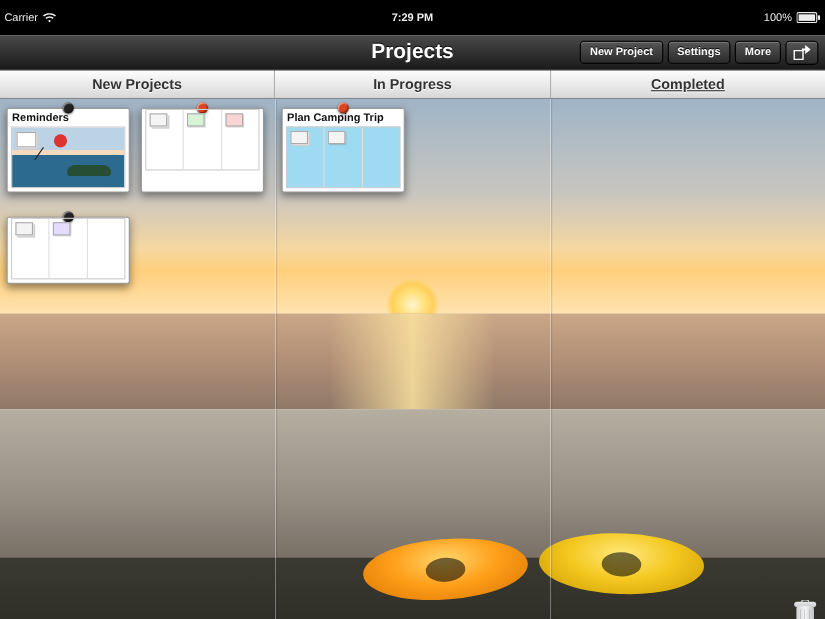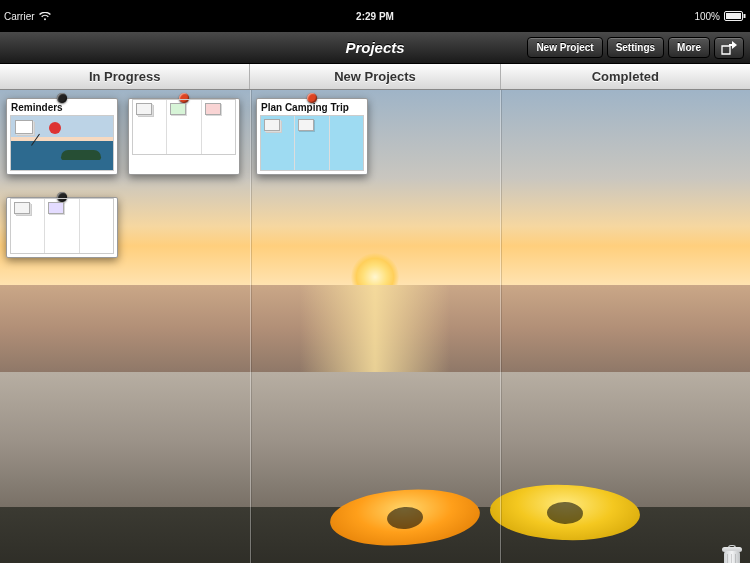--- a/index.html
+++ b/index.html
@@ -38,23 +38,22 @@
     align-items: center;
     padding: 0 6px;
     position: relative;
   }
   .nav-title {
     position: absolute;
     left: 50%;
     transform: translateX(-50%);
     color: #fff;
     font-weight: bold;
-    font-size: 15px;
+    font-size: 19px;
     text-shadow: 0 -1px 0 #000;
-    font-style: italic;
   }
   .nav-right {
     margin-left: auto;
     display: flex;
     gap: 4px;
     align-items: center;
   }
   .nav-btn {
     background: linear-gradient(#565656, #2b2b2b);
     border: 1px solid #000;
@@ -85,21 +84,21 @@
     flex: 1;
     display: flex;
     align-items: center;
     justify-content: center;
     font-size: 13px;
     font-weight: bold;
     color: #333;
     border-right: 1px solid #b0b0b0;
     text-shadow: 0 1px 0 #fff;
   }
-  .col-header:last-child { border-right: none; }
+  .col-header:last-child { border-right: none; text-decoration: underline; }
 
   
   .board {
     position: relative;
     width: 750px;
     height: 487px; 
     overflow: hidden;
   }
   .bg {
     position: absolute; inset: 0;
@@ -312,21 +311,21 @@
 
 <div class="status-bar">
   <div class="status-left">
     <span>Carrier</span>
     <span class="wifi">
       <svg width="12" height="9" viewBox="0 0 12 9">
           <path d="M6 8.2a1 1 0 100-2 1 1 0 000 2zM3.2 5.2a4 4 0 015.6 0l1-1a5.5 5.5 0 00-7.6 0l1 1zM1.1 3.1a7 7 0 019.8 0l1-1a8.5 8.5 0 00-11.9 0l1 1z" fill="#eee"></path>
         </svg>
     </span>
   </div>
-  <div class="status-center">2:29 PM</div>
+  <div class="status-center">7:29 PM</div>
   <div class="status-right">
     <span>100%</span>
     <span class="batt">
       <svg width="22" height="10" viewBox="0 0 22 10">
           <rect x="0.5" y="0.5" width="18" height="9" rx="1.5" fill="none" stroke="#eee"></rect>
           <rect x="2" y="2" width="15" height="6" fill="#eee"></rect>
           <rect x="19.5" y="3" width="2" height="4" fill="#eee"></rect>
         </svg>
     </span>
   </div>
@@ -343,22 +342,22 @@
         <svg width="16" height="14" viewBox="0 0 16 14">
             <path d="M1 5h8v8H1z" fill="none" stroke="#fff" stroke-width="1.3"></path>
             <path d="M8 3h3V0l5 4-5 4V5H8z" fill="#fff"></path>
           </svg>
       </span>
     </button>
   </div>
 </div>
 
 <div class="col-headers">
+  <div class="col-header">New Projects</div>
   <div class="col-header">In Progress</div>
-  <div class="col-header">New Projects</div>
   <div class="col-header">Completed</div>
 </div>
 
 <div class="board">
 
   <div class="bg">
     <div class="sky"></div>
     <div class="sun"></div>
     <div class="sea"></div>
     <div class="sand"></div>

